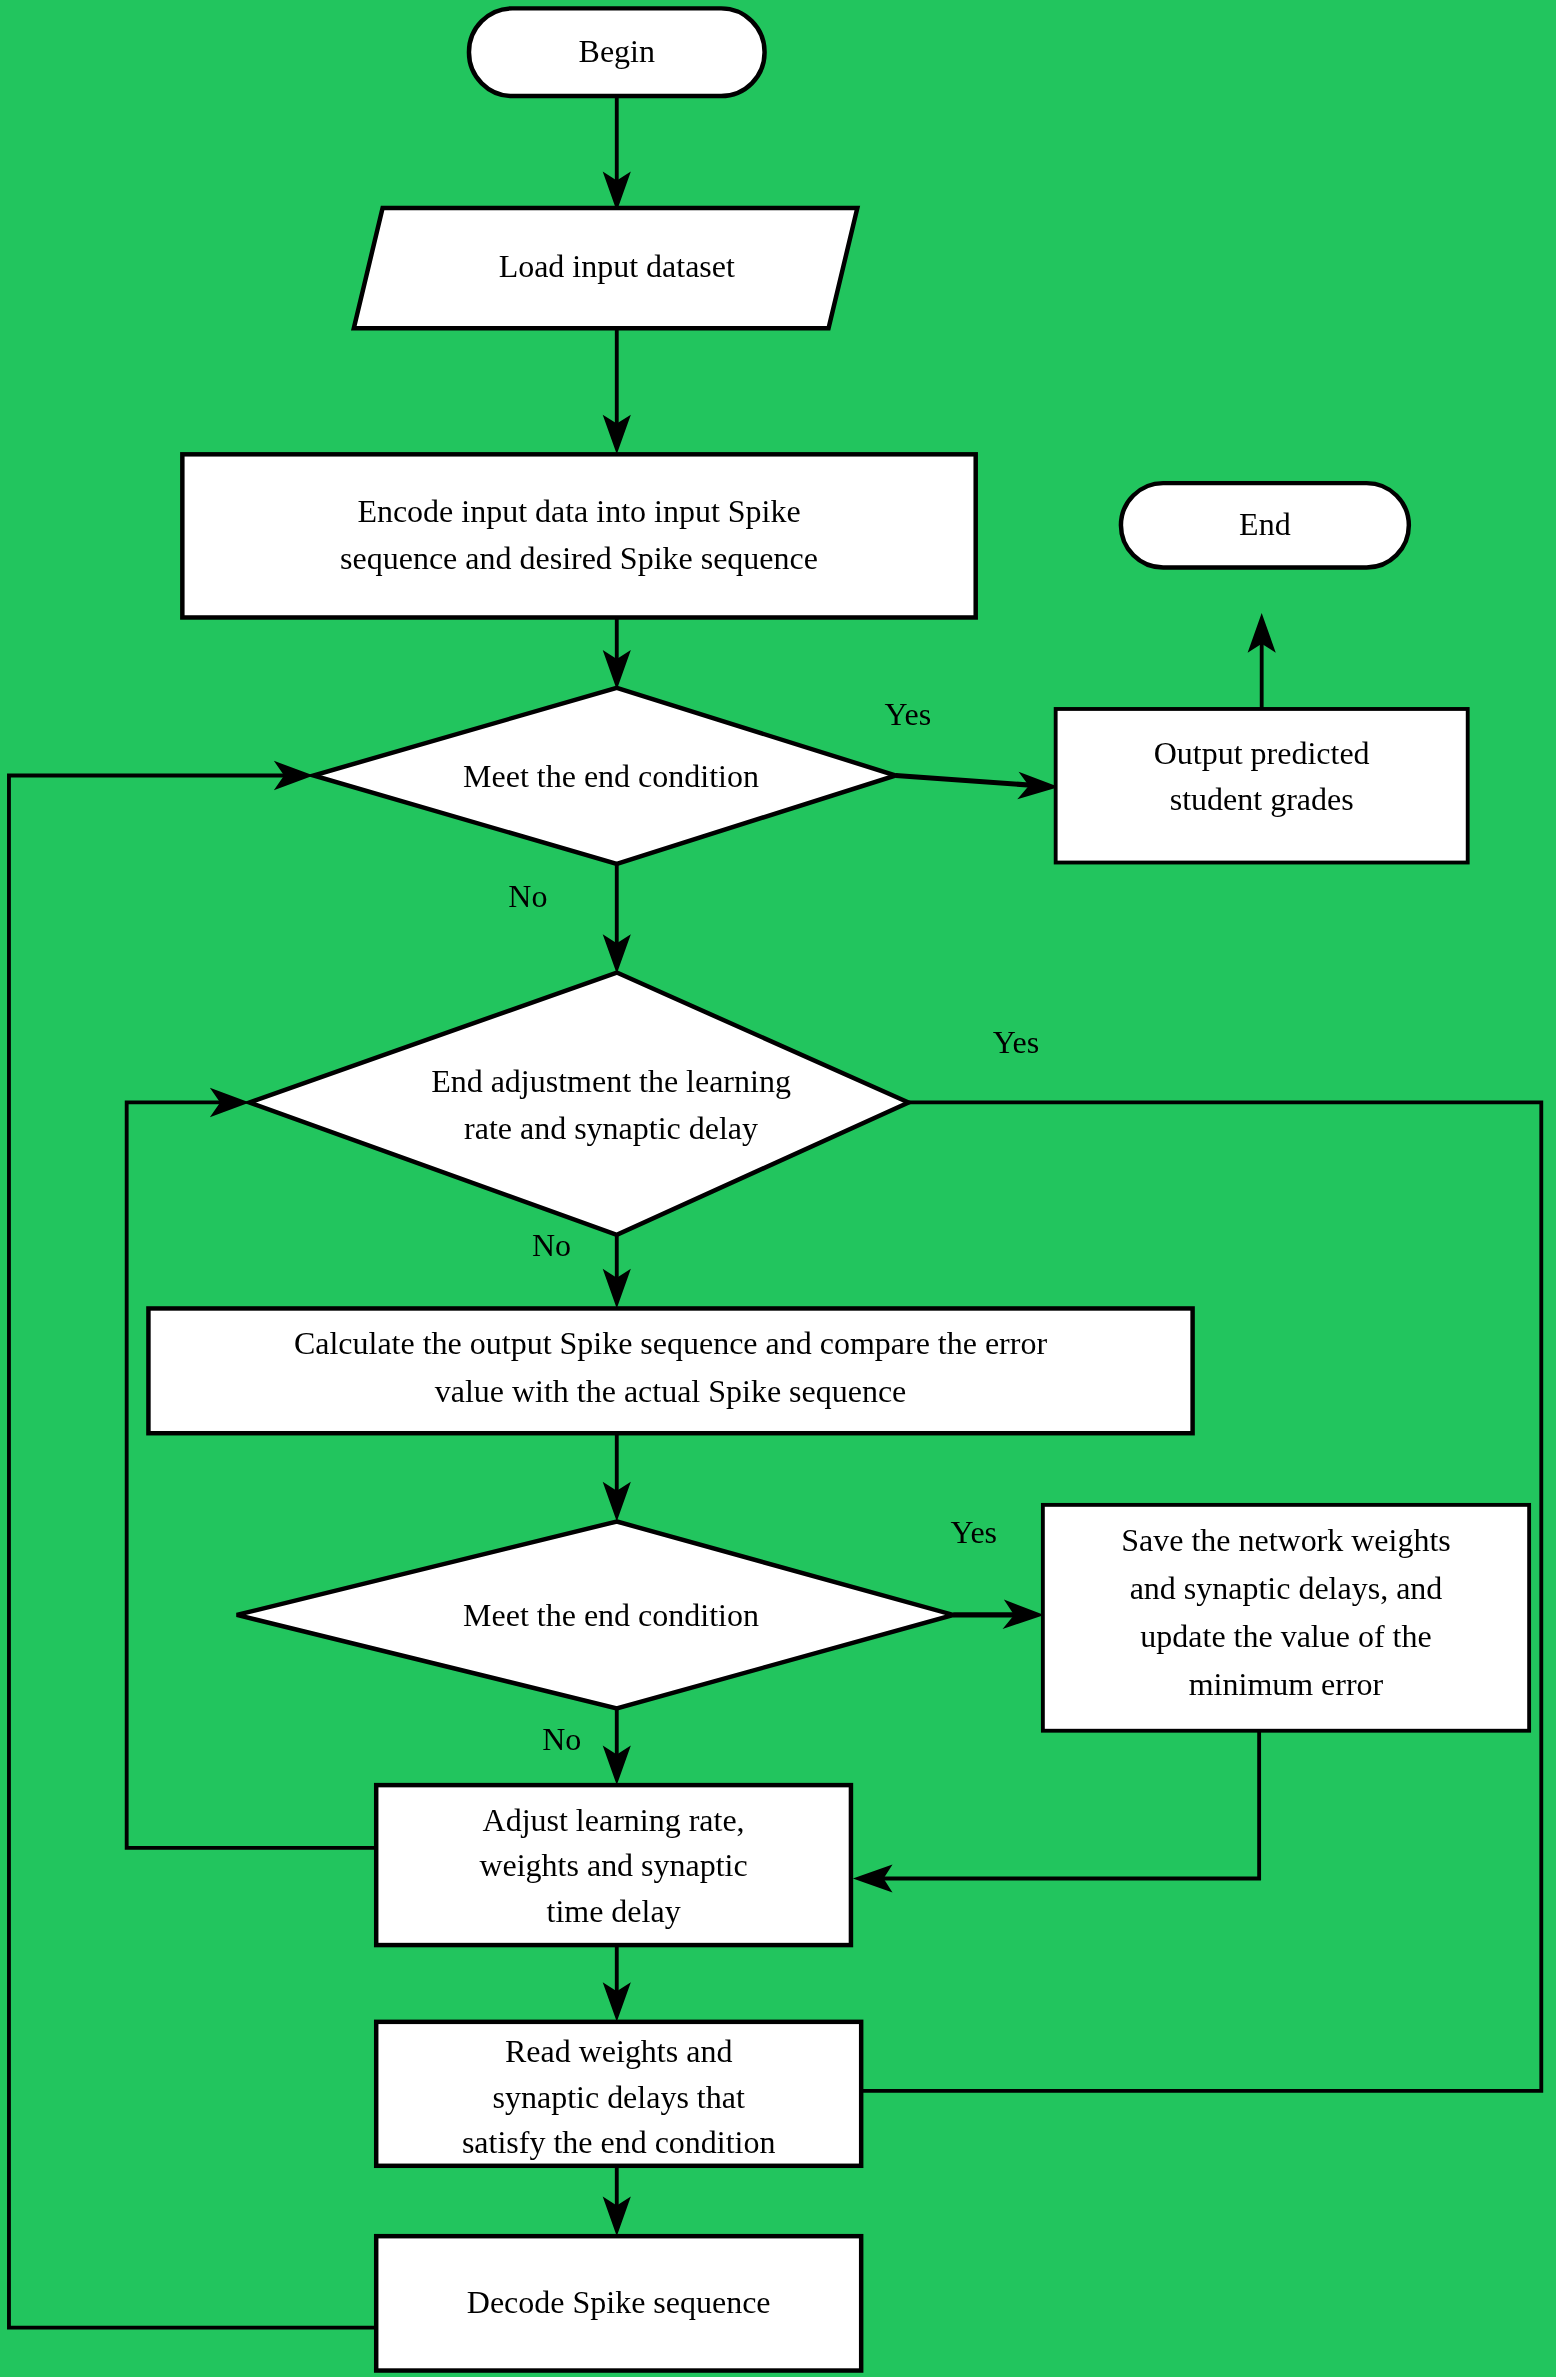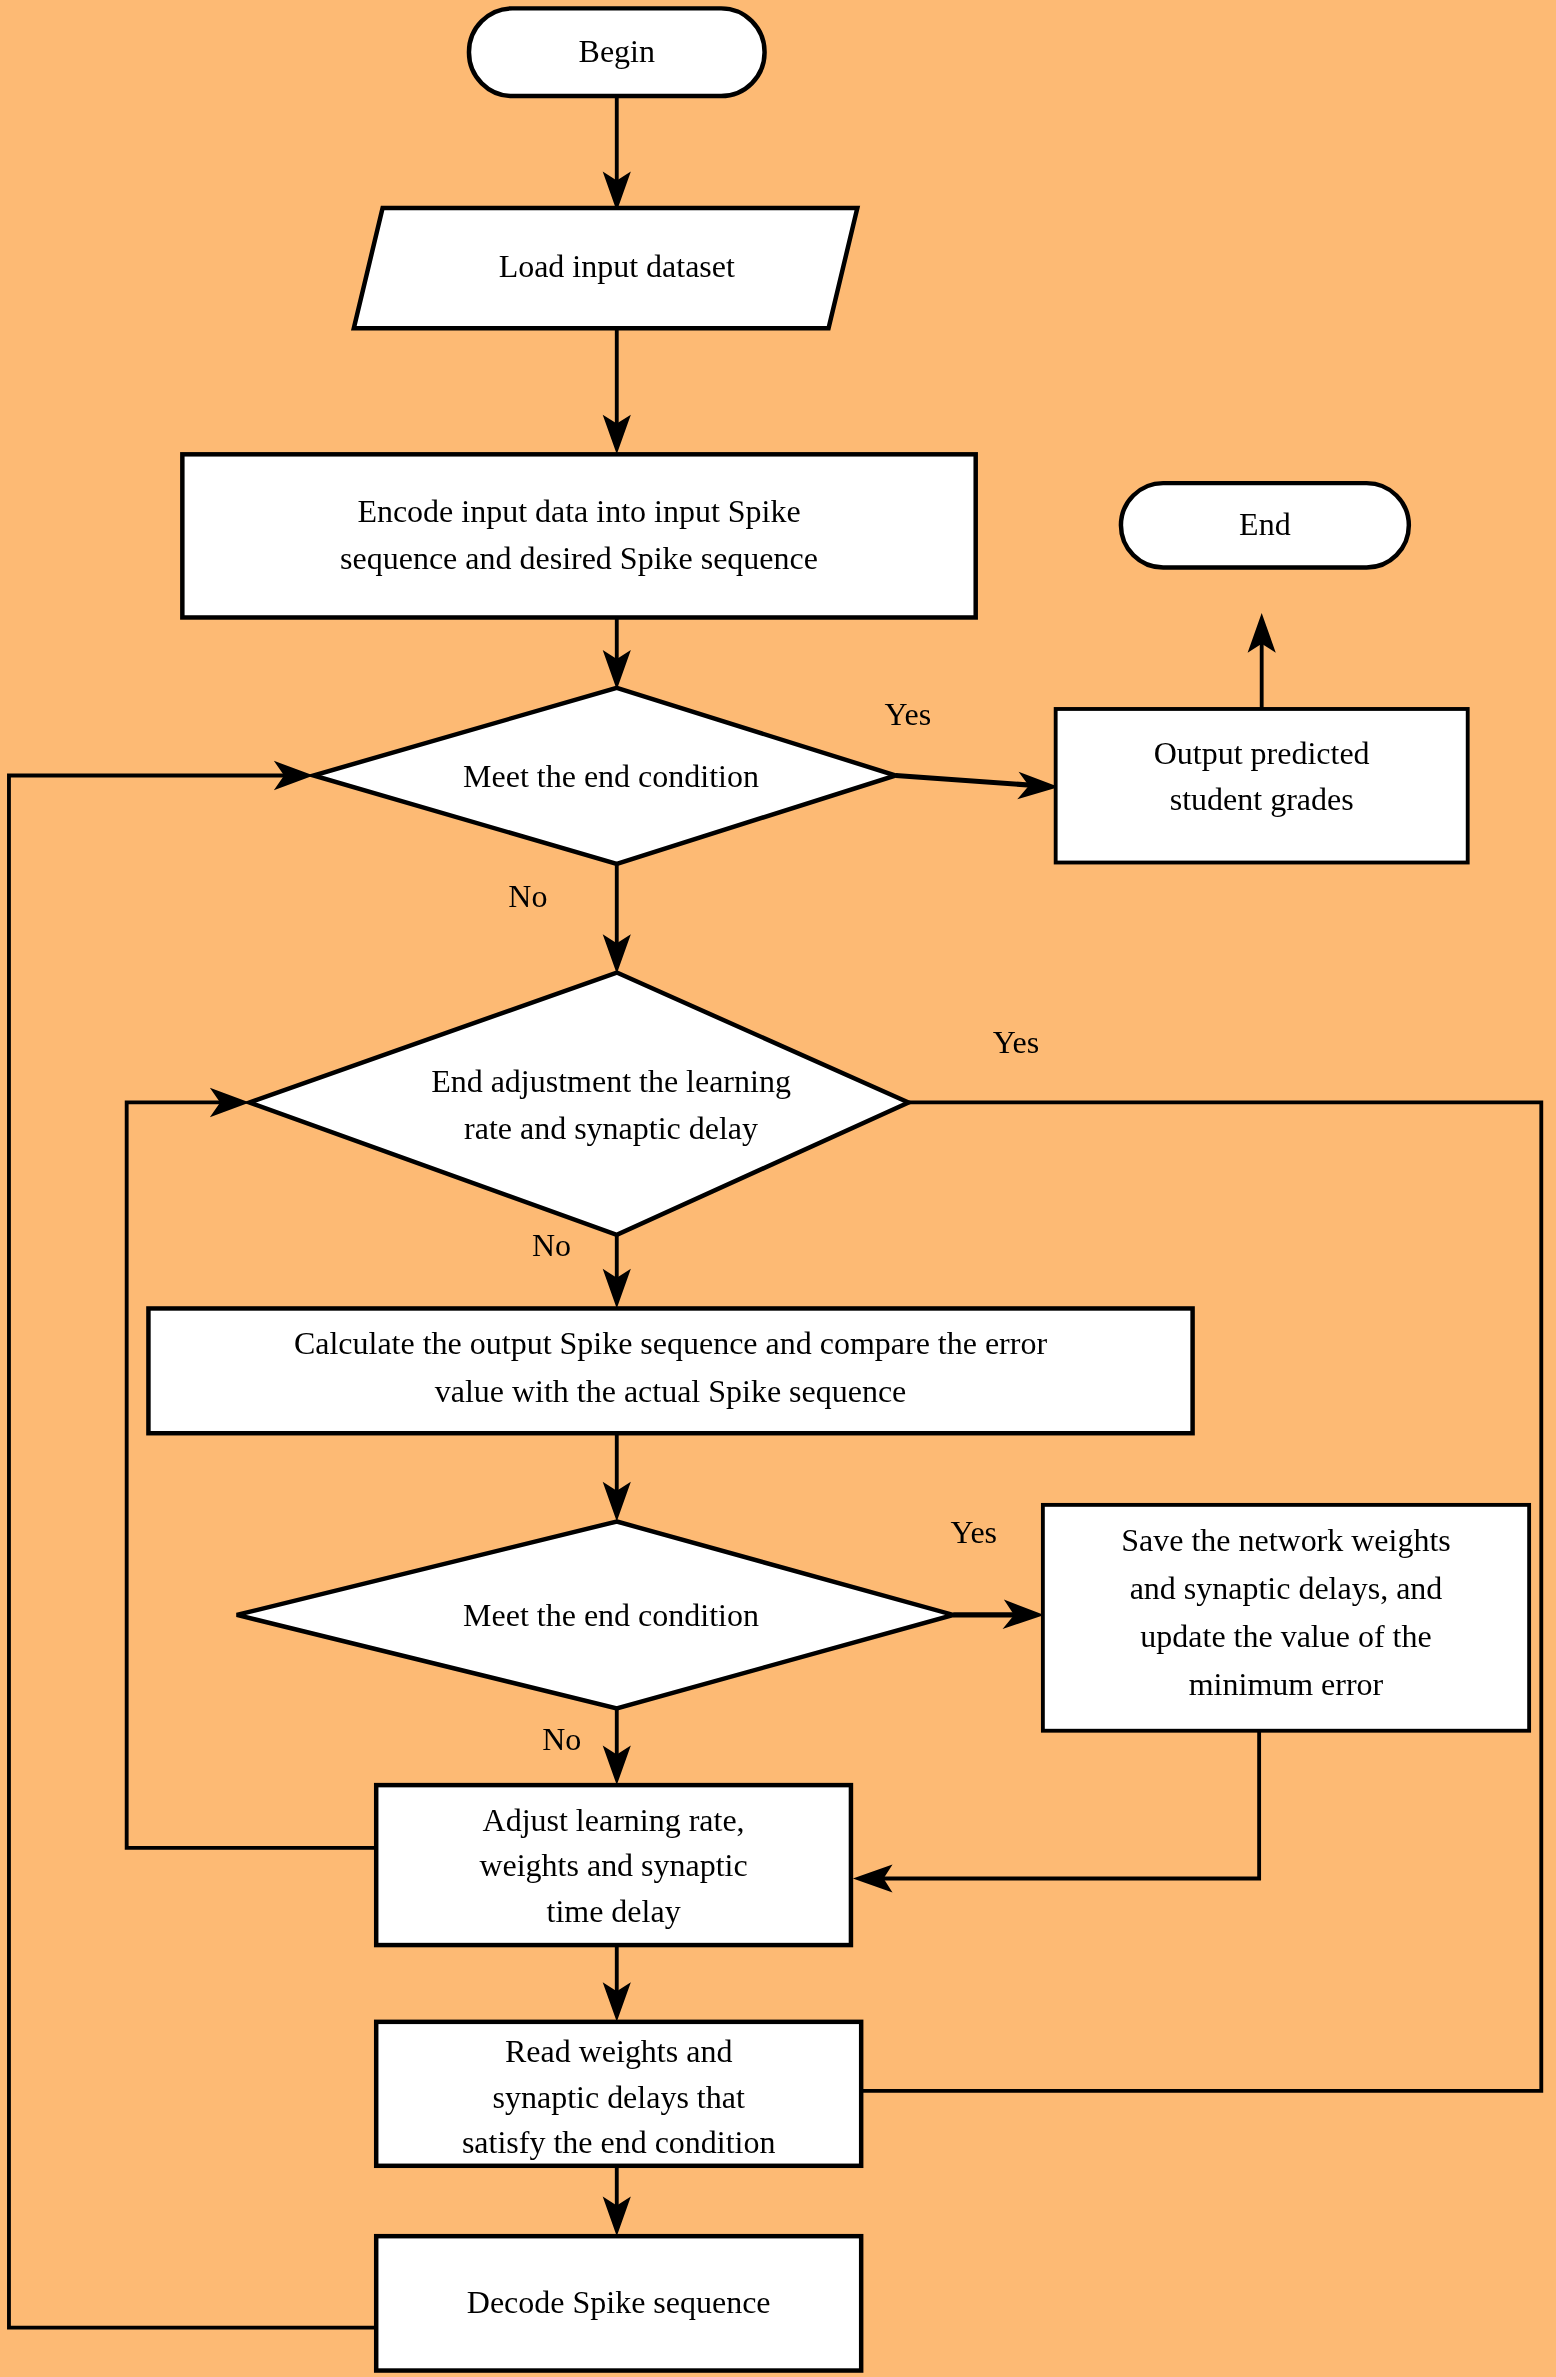--- a/index.html
+++ b/index.html
@@ -4,21 +4,21 @@
 <style>
   html, body {
     margin: 0;
     padding: 0;
     background: #ffffff;
   }
   #page {
     position: relative;
     width: 1556px;
     height: 2377px;
-    background: #fdba74;
+    background: #22c55e;
     overflow: hidden;
     text-align: center;
   }
   svg#flow {
     display: block;
     width: 1556px;
     height: 2377px;
   }
   .shape {
     fill: #ffffff;

